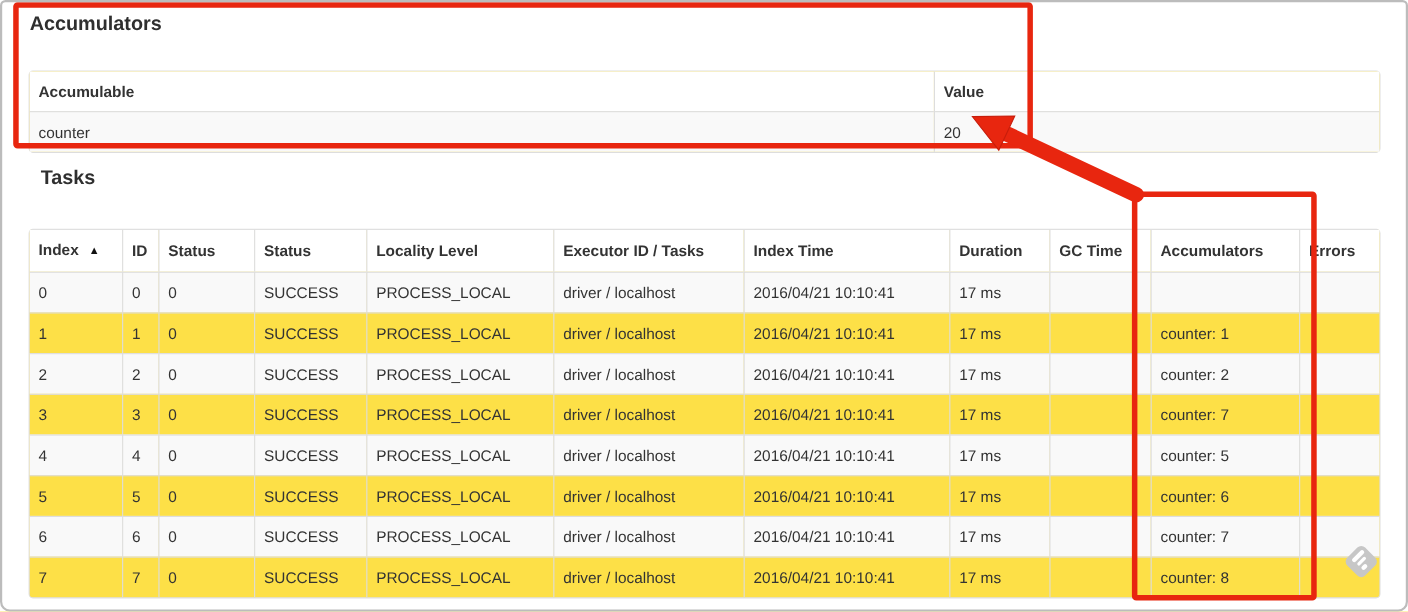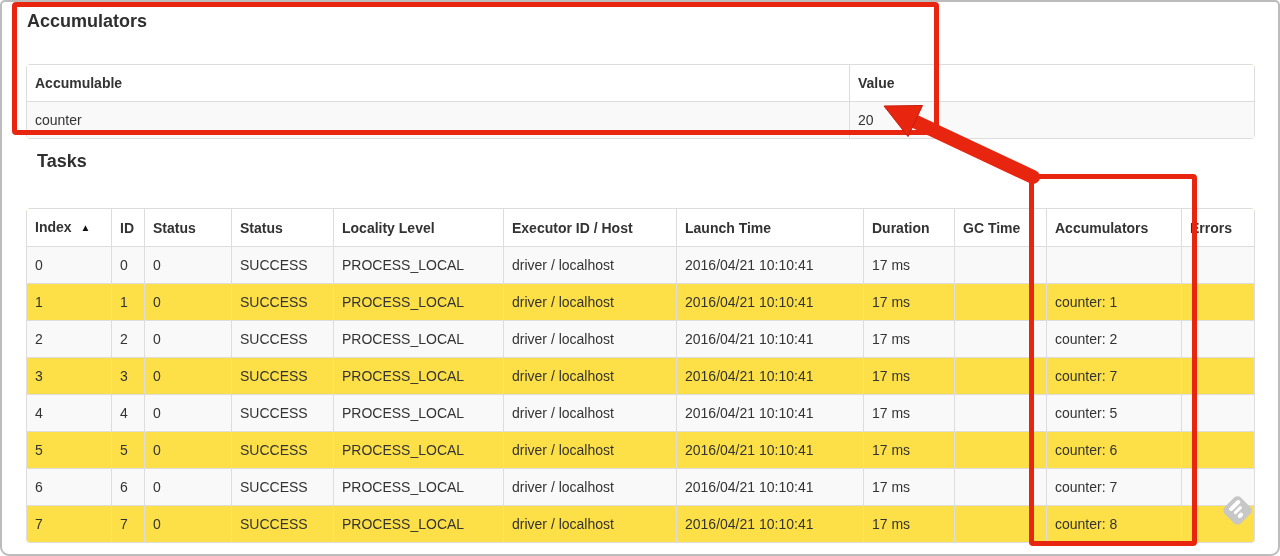--- a/index.html
+++ b/index.html
@@ -142,22 +142,22 @@
   </colgroup>
   <thead>
     <tr>
       <th>
         <span>Index</span><span class="sort-icon">▲</span>
       </th>
       <th>ID</th>
       <th>Status</th>
       <th>Status</th>
       <th>Locality Level</th>
-      <th>Executor ID / Host</th>
-      <th>Launch Time</th>
+      <th>Executor ID / Tasks</th>
+      <th>Index Time</th>
       <th>Duration</th>
       <th>GC Time</th>
       <th>Accumulators</th>
       <th>Errors</th>
     </tr>
   </thead>
   <tbody>
       <tr>
         <td>0</td>
         <td>0</td>

